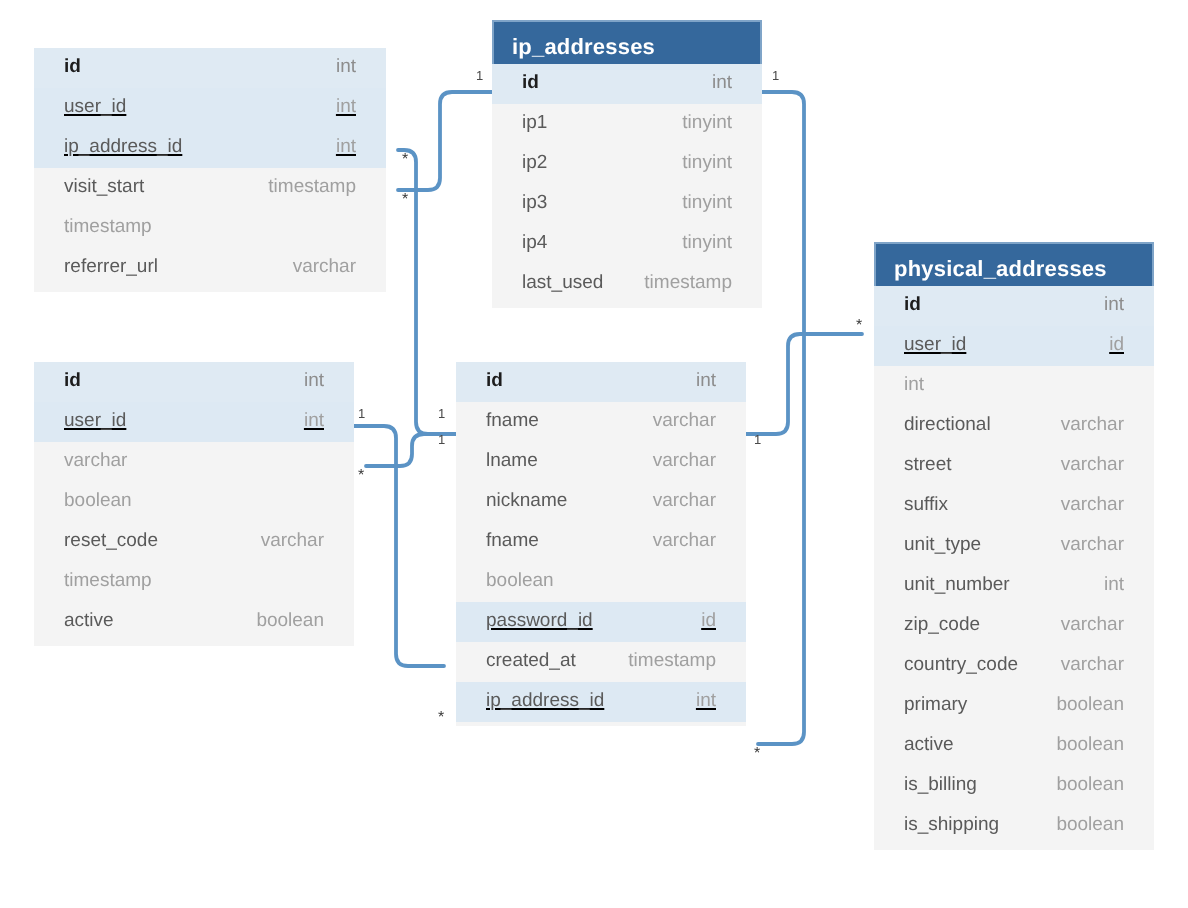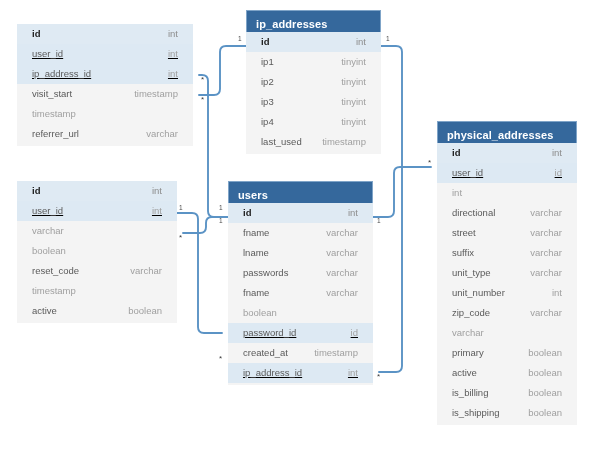--- a/index.html
+++ b/index.html
@@ -193,36 +193,35 @@
             <span class="col-name">ip4</span>
             <span class="col-type">tinyint</span>
           </div>
           <div class="row">
             <span class="col-name">last_used</span>
             <span class="col-type">timestamp</span>
           </div>
         </div>
       </div>
       <div class="table-box" style="left: 228px; top: 181px; width: 145px;">
-        <div class="tbl-header">users</div>
         <div class="tbl-body">
           <div class="row pk">
             <span class="col-name">id</span>
             <span class="col-type">int</span>
           </div>
           <div class="row">
             <span class="col-name">fname</span>
             <span class="col-type">varchar</span>
           </div>
           <div class="row">
             <span class="col-name">lname</span>
             <span class="col-type">varchar</span>
           </div>
           <div class="row">
-            <span class="col-name">passwords</span>
+            <span class="col-name">nickname</span>
             <span class="col-type">varchar</span>
           </div>
           <div class="row">
             <span class="col-name">fname</span>
             <span class="col-type">varchar</span>
           </div>
           <div class="row">
             <span class="col-type">boolean</span>
           </div>
           <div class="row fk">
@@ -271,20 +270,21 @@
           </div>
           <div class="row">
             <span class="col-name">unit_number</span>
             <span class="col-type">int</span>
           </div>
           <div class="row">
             <span class="col-name">zip_code</span>
             <span class="col-type">varchar</span>
           </div>
           <div class="row">
+            <span class="col-name">country_code</span>
             <span class="col-type">varchar</span>
           </div>
           <div class="row">
             <span class="col-name">primary</span>
             <span class="col-type">boolean</span>
           </div>
           <div class="row">
             <span class="col-name">active</span>
             <span class="col-type">boolean</span>
           </div>

